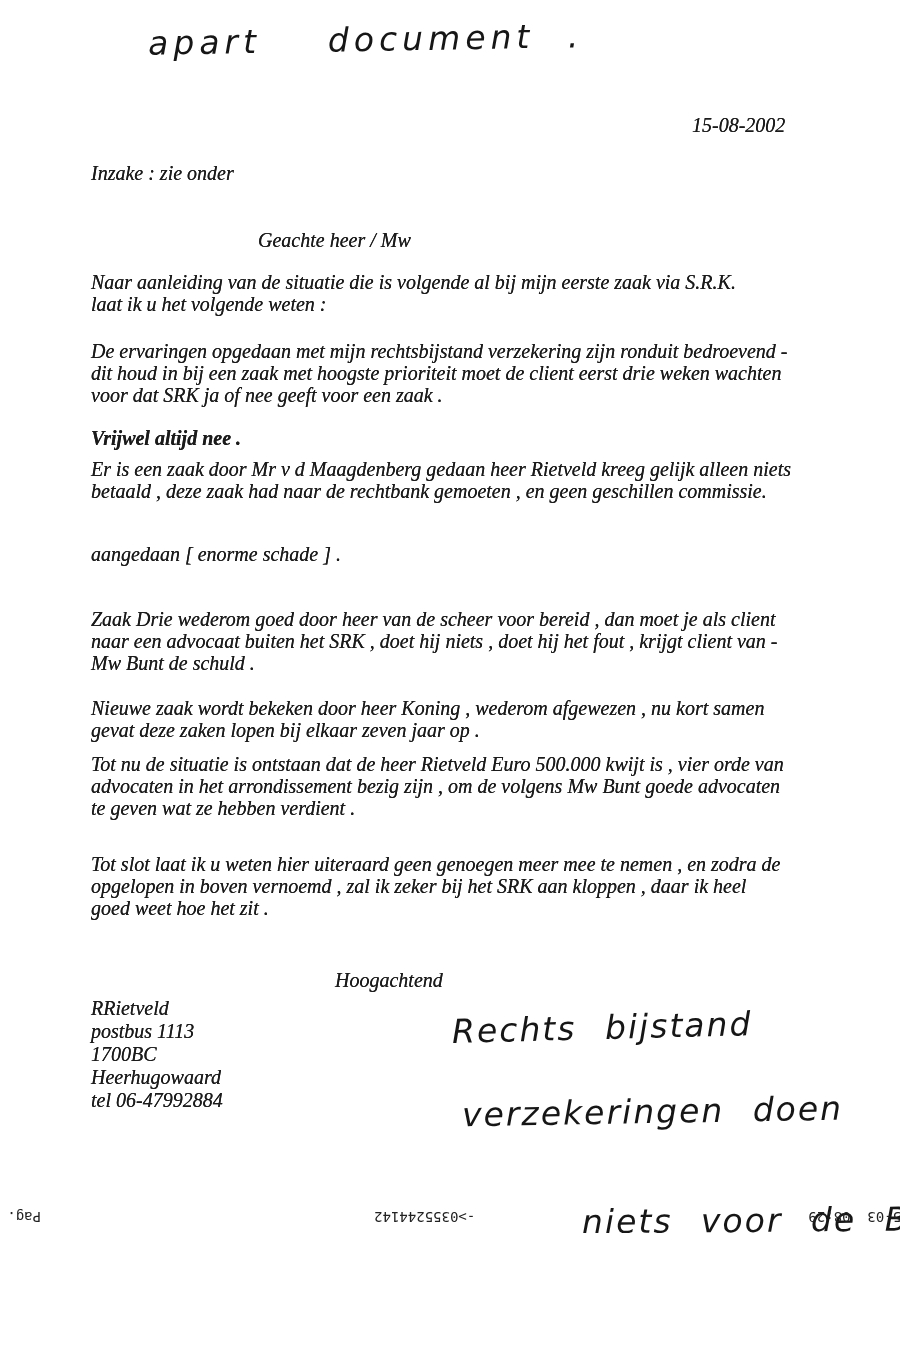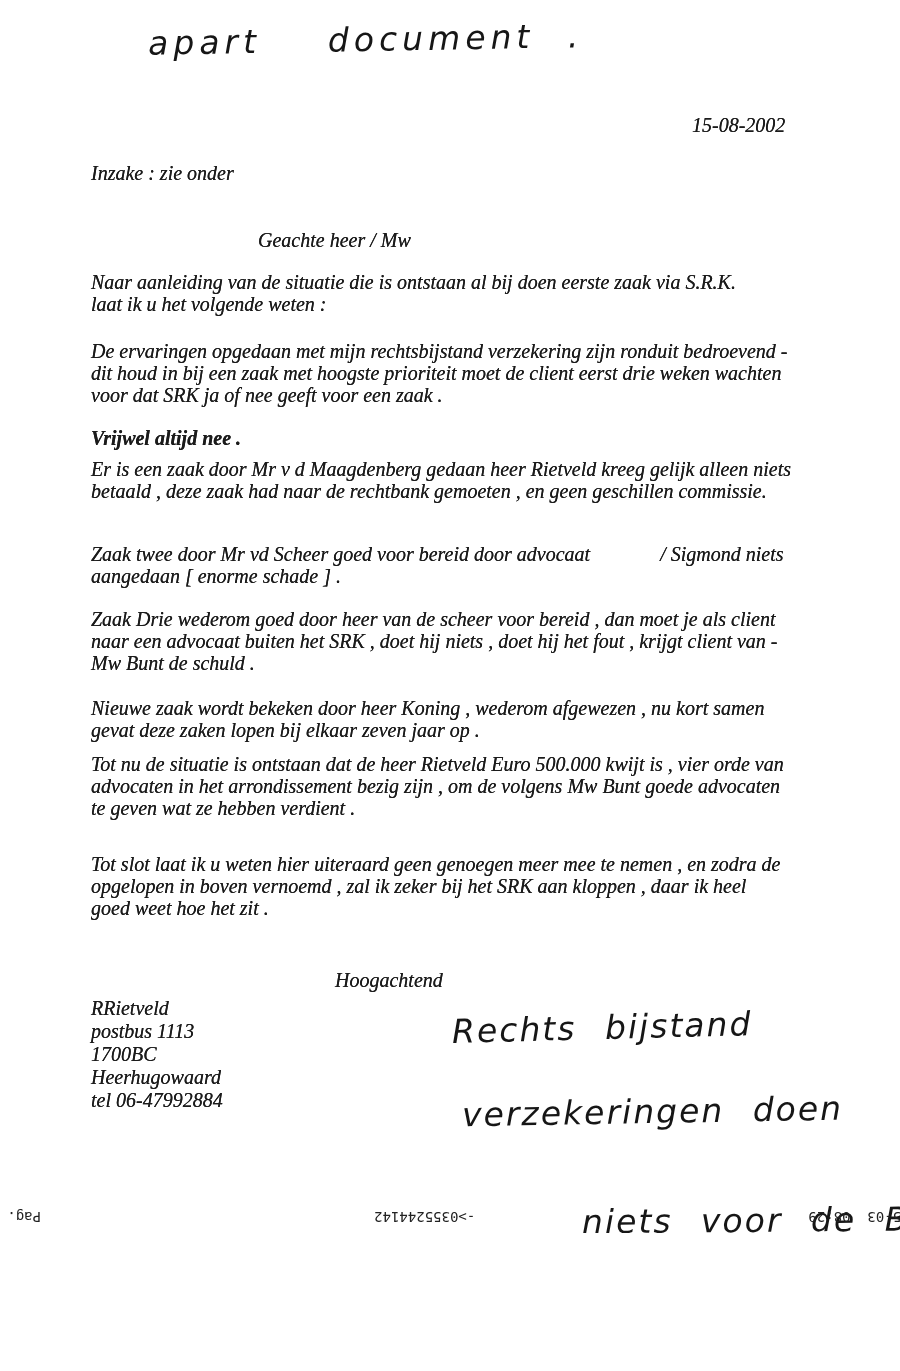--- a/index.html
+++ b/index.html
@@ -73,39 +73,38 @@
 
   <div class="hand hand-top">apart  document .</div>
 
   <div class="block" style="left:692px; top:114px;">15-08-2002</div>
 
   <div class="block" style="top:162px;">Inzake : zie onder</div>
 
   <div class="block" style="left:258px; top:229px;">Geachte heer / Mw</div>
 
   <div class="block" style="top:271px;">
-    <div class="line">Naar aanleiding van de situatie die is ontstaan al bij doen eerste zaak via S.R.K.</div>
+    <div class="line">Naar aanleiding van de situatie die is volgende al bij mijn eerste zaak via S.R.K.</div>
     <div class="line">laat ik u het volgende weten :</div>
   </div>
 
   <div class="block" style="top:340px;">
     <div class="line">De ervaringen opgedaan met mijn rechtsbijstand verzekering zijn ronduit bedroevend -</div>
     <div class="line">dit houd in bij een zaak met hoogste prioriteit moet de client eerst drie weken wachten</div>
     <div class="line">voor dat SRK ja of nee geeft voor een zaak .</div>
   </div>
 
   <div class="block bold" style="top:427px;text-align:right;">Vrijwel altijd nee .</div>
 
   <div class="block" style="top:458px;">
     <div class="line">Er is een zaak door Mr v d Maagdenberg gedaan heer Rietveld kreeg gelijk alleen niets</div>
     <div class="line">betaald , deze zaak had naar de rechtbank gemoeten , en geen geschillen commissie.</div>
   </div>
 
   <div class="block" style="top:543px;">
-    <div class="line">Zaak twee door Mr vd Scheer goed voor bereid door advocaat              / Sigmond niets</div>
     <div class="line">aangedaan [ enorme schade ] .</div>
   </div>
 
   <div class="block" style="top:608px;">
     <div class="line">Zaak Drie wederom goed door heer van de scheer voor bereid , dan moet je als client</div>
     <div class="line">naar een advocaat buiten het SRK , doet hij niets , doet hij het fout , krijgt client van -</div>
     <div class="line">Mw Bunt de schuld .</div>
   </div>
 
   <div class="block" style="top:697px;">

